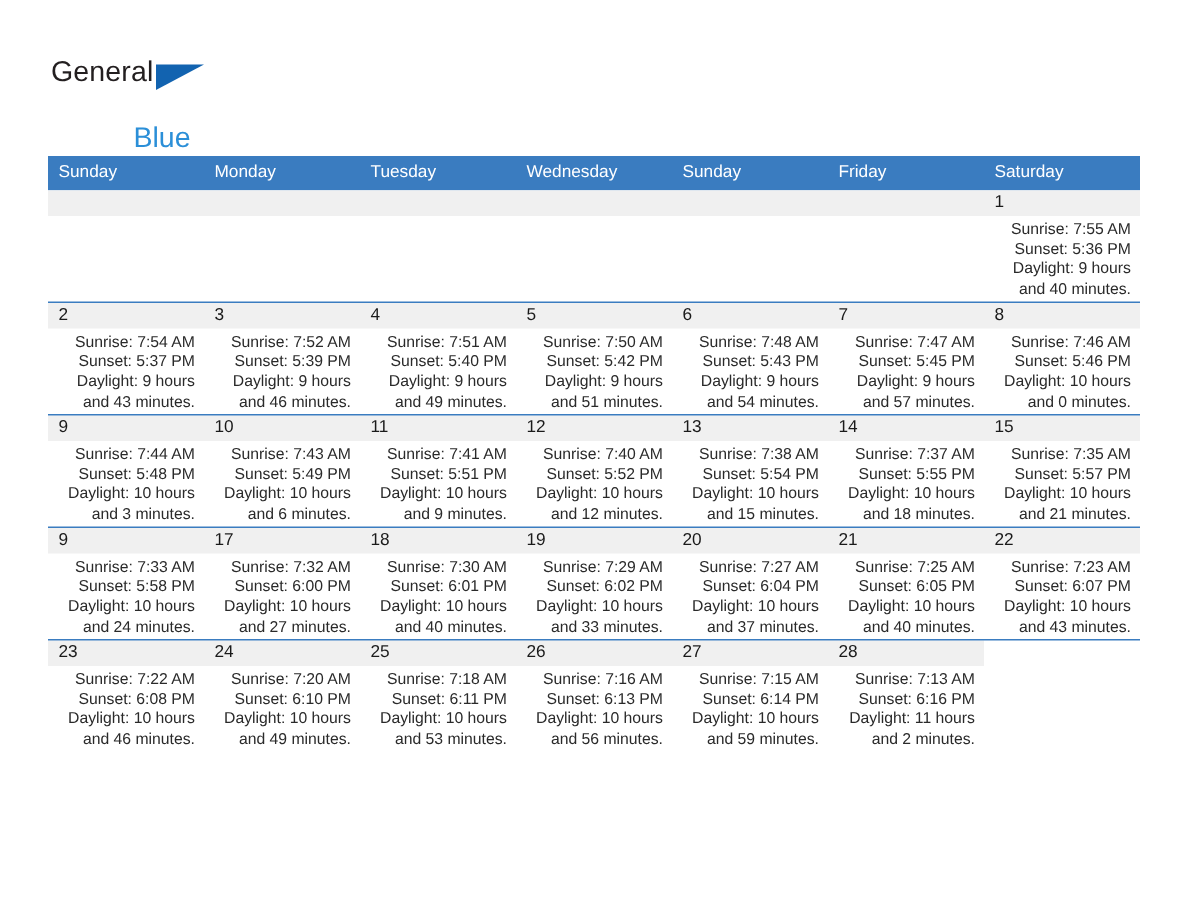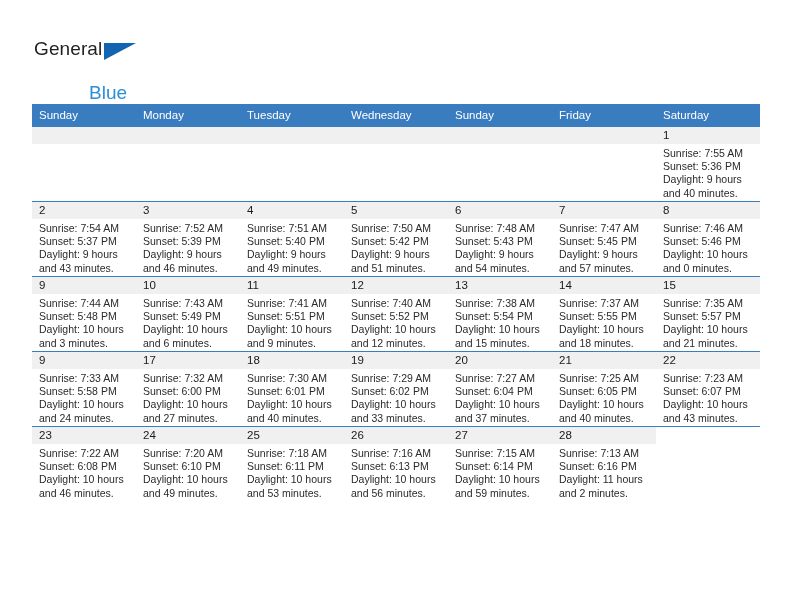--- a/index.html
+++ b/index.html
@@ -133,20 +133,21 @@
     background: #ffffff;
   }
   td.blank .daynum {
     background: #ffffff;
   }
   .info {
     padding: 3px 6px 0 7px;
     font-size: 10.5px;
     line-height: 13.2px;
     color: #2a2a2a;
+    text-align: right;
   }
   .info div {
     white-space: nowrap;
   }
 </style>
 </head>
 <body>
 
 <div class="page">
 

